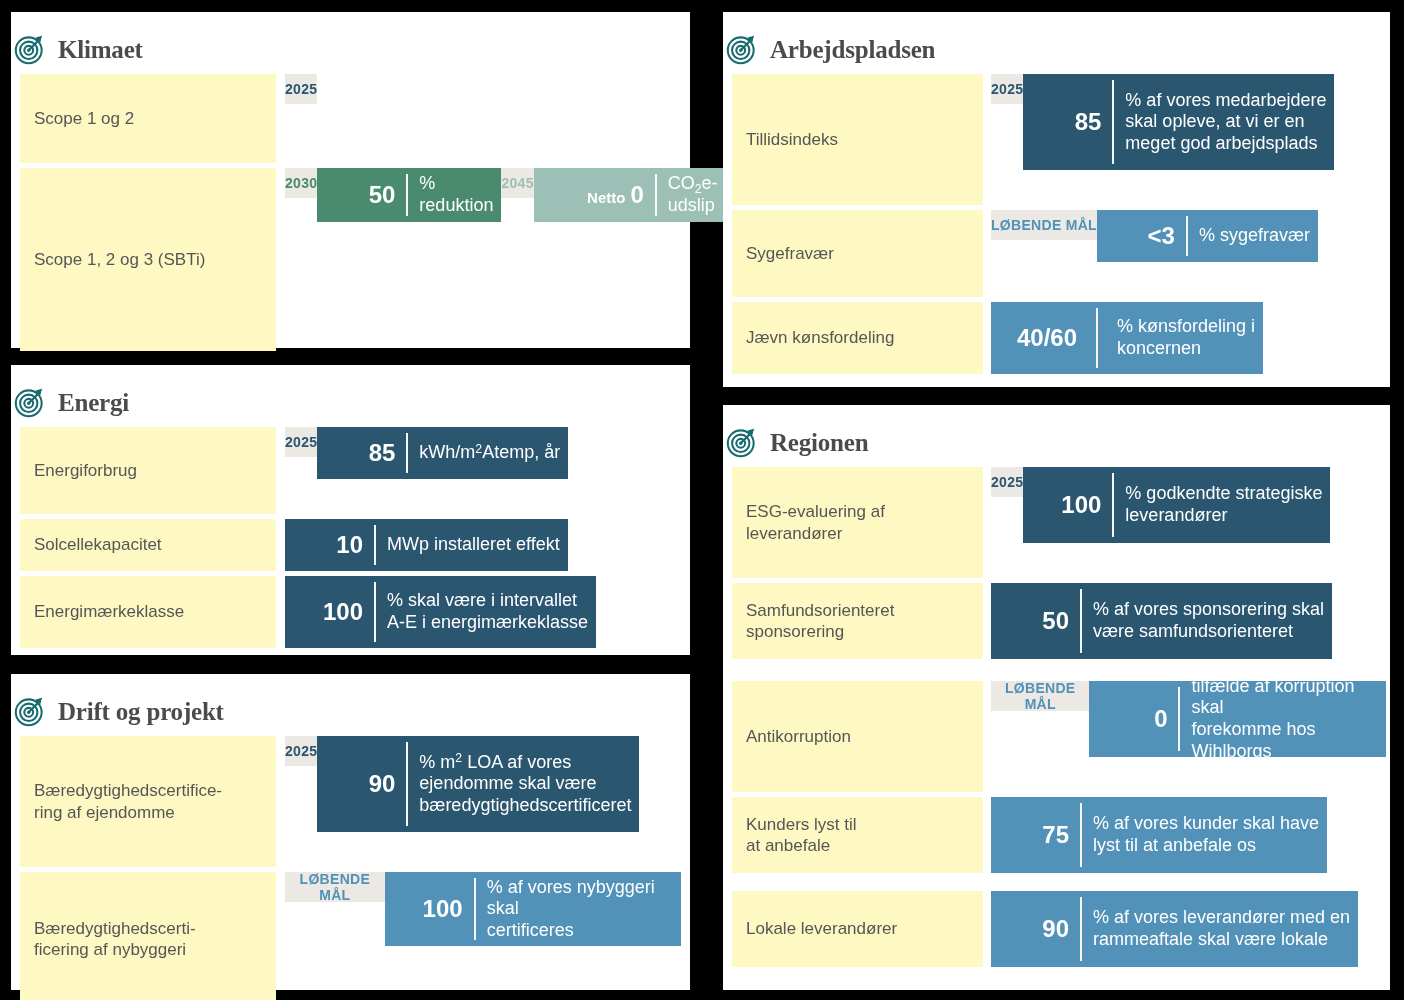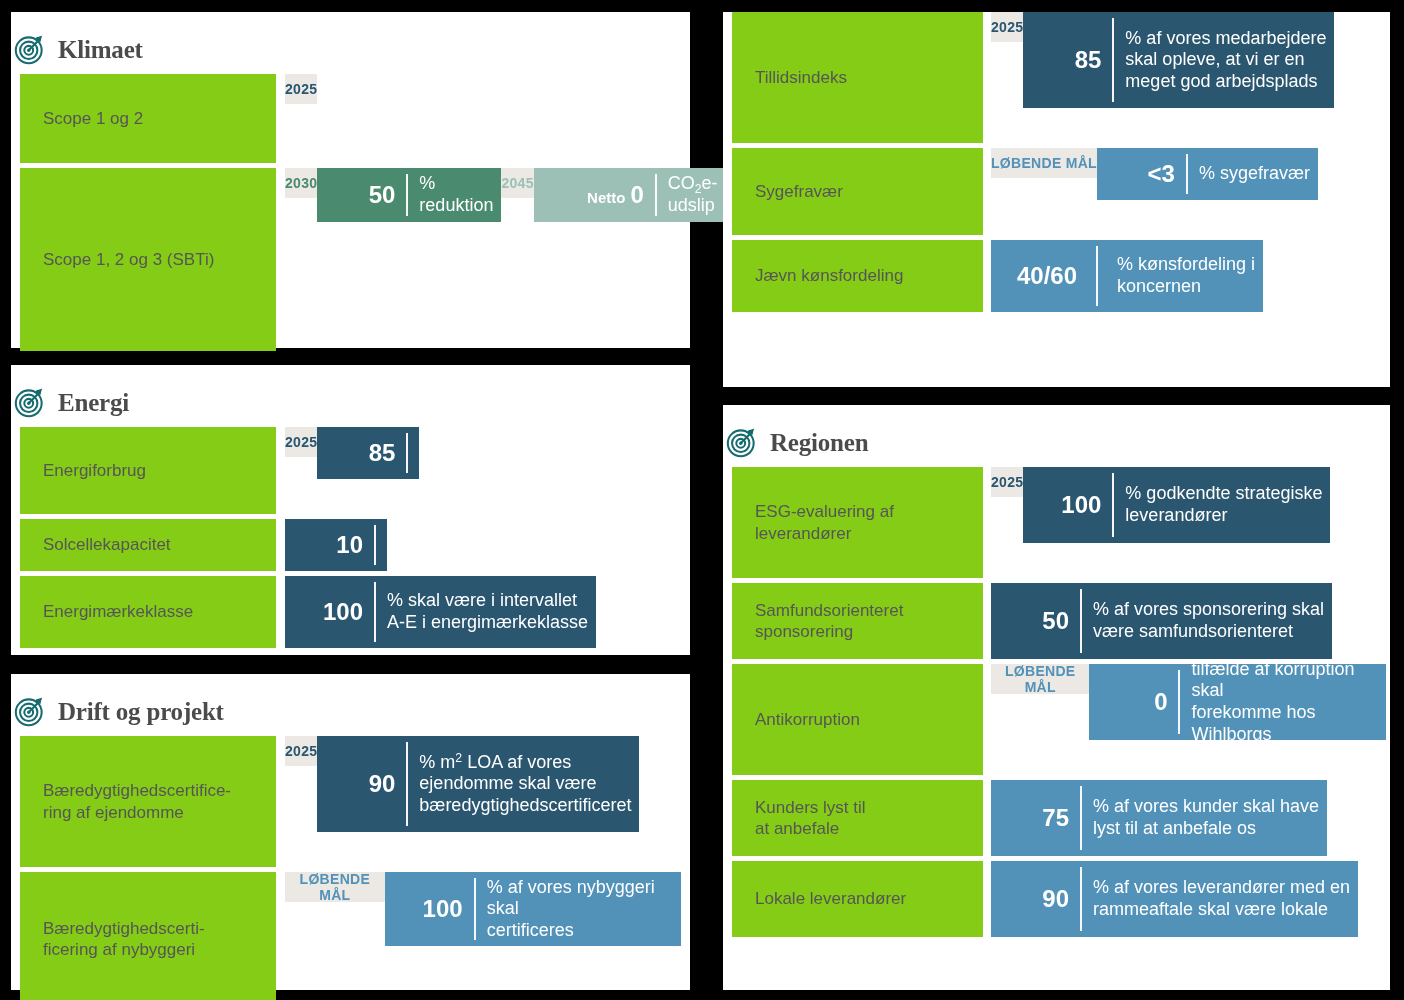--- a/index.html
+++ b/index.html
@@ -32,27 +32,27 @@
     letter-spacing: -0.2px;
     line-height: 1;
     white-space: nowrap;
   }
   .target-icon { flex: 0 0 auto; width: 34px; height: 34px; display:block; }
 
   
   .grid { display: block; }
   .grid-row { display: flex; align-items: stretch; }
   .cell-label {
-    background: #84cc16;
+    background: #fef9c3;
     color: #565656;
     font-size: 17px;
     line-height: 1.25;
     display: flex;
     align-items: center;
-    padding: 8px 23px;
+    padding: 8px 14px;
   }
   .cell-right { display: flex; flex-direction: row; justify-content: flex-start; }
 
   .year-band {
     background: #ece9e4;
     text-align: center;
     font-size: 14px;
     font-weight: bold;
     letter-spacing: 0.3px;
     display: flex; align-items: center; justify-content: center;
@@ -184,33 +184,35 @@
           <div class="cell-label" style="height:87px;margin-bottom:5px;">
             <span>Energiforbrug</span>
           </div>
           <div class="cell-right" style="height:87px;margin-bottom:5px;">
             <div class="year-band" style="height:30px;color:#2a5670;margin-bottom:5px;">2025</div>
             <div class="bar" style="background:#2a5670;height:52px;">
               <div class="num" style="width:78px;">
                 <span>85</span>
               </div>
               <div class="sep"></div>
+              <div class="desc">kWh/m<sup>2</sup>Atemp, år</div>
             </div>
           </div>
         </div>
         <div class="grid-row">
           <div class="cell-label" style="height:52px;margin-bottom:5px;">
             <span>Solcellekapacitet</span>
           </div>
           <div class="cell-right" style="height:52px;margin-bottom:5px;">
             <div class="bar" style="background:#2a5670;height:52px;">
               <div class="num" style="width:78px;">
                 <span>10</span>
               </div>
               <div class="sep"></div>
+              <div class="desc">MWp installeret effekt</div>
             </div>
           </div>
         </div>
         <div class="grid-row">
           <div class="cell-label" style="height:72px;margin-bottom:5px;">
             <span>Energimærkeklasse</span>
           </div>
           <div class="cell-right" style="height:72px;margin-bottom:5px;">
             <div class="bar" style="background:#2a5670;height:72px;">
               <div class="num" style="width:78px;">
@@ -265,20 +267,34 @@
                 <span>100</span>
               </div>
               <div class="sep"></div>
               <div class="desc">% af vores nybyggeri skal<br>certificeres</div>
             </div>
           </div>
         </div>
       </div>
     </div>
   <div class="panel right" id="panel-arbejdsplads">
+      <div class="panel-header">
+<svg class="target-icon" viewBox="0 0 40 40">
+  <g fill="none" stroke="#156b6e" stroke-width="2.4">
+    <circle cx="18.5" cy="21.5" r="15.2"></circle>
+    <circle cx="18.5" cy="21.5" r="10.2"></circle>
+    <circle cx="18.5" cy="21.5" r="5.2"></circle>
+  </g>
+  <circle cx="18.5" cy="21.5" r="2.0" fill="#156b6e"></circle>
+  <path d="M18.5 21.5 L30.5 9.5" stroke="#156b6e" stroke-width="2.6" stroke-linecap="round" fill="none"></path>
+  <path d="M27.0 6.2 L33.6 5.0 L32.4 11.8 L29.2 9.6 Z" fill="#156b6e"></path>
+  <path d="M31.0 12.2 L34.4 4.2 L26.6 7.6 Z" fill="#156b6e"></path>
+</svg>
+        <div class="panel-title">Arbejdspladsen</div>
+      </div>
       <div class="grid">
         <div class="grid-row">
           <div class="cell-label" style="height:131px;margin-bottom:5px;">
             <span>Tillidsindeks</span>
           </div>
           <div class="cell-right" style="height:131px;margin-bottom:5px;">
             <div class="year-band" style="height:30px;color:#2a5670;margin-bottom:5px;">2025</div>
             <div class="bar" style="background:#2a5670;height:96px;">
               <div class="num" style="width:78px;">
                 <span>85</span>
@@ -344,21 +360,21 @@
             <div class="bar" style="background:#2a5670;height:76px;">
               <div class="num" style="width:78px;">
                 <span>100</span>
               </div>
               <div class="sep"></div>
               <div class="desc">% godkendte strategiske<br>leverandører</div>
             </div>
           </div>
         </div>
         <div class="grid-row">
-          <div class="cell-label" style="height:76px;margin-bottom:5px;">
+          <div class="cell-label" style="height:76px;margin-bottom:22px;">
             <span>Samfundsorienteret<br>sponsorering</span>
           </div>
           <div class="cell-right" style="height:76px;margin-bottom:5px;">
             <div class="bar" style="background:#2a5670;height:76px;">
               <div class="num" style="width:78px;">
                 <span>50</span>
               </div>
               <div class="sep"></div>
               <div class="desc">% af vores sponsorering skal<br>være samfundsorienteret</div>
             </div>
@@ -373,21 +389,21 @@
             <div class="bar" style="background:#5292b8;height:76px;">
               <div class="num" style="width:78px;">
                 <span>0</span>
               </div>
               <div class="sep"></div>
               <div class="desc">tilfælde af korruption skal<br>forekomme hos Wihlborgs</div>
             </div>
           </div>
         </div>
         <div class="grid-row">
-          <div class="cell-label" style="height:76px;margin-bottom:5px;">
+          <div class="cell-label" style="height:76px;margin-bottom:18px;">
             <span>Kunders lyst til<br>at anbefale</span>
           </div>
           <div class="cell-right" style="height:76px;margin-bottom:5px;">
             <div class="bar" style="background:#5292b8;height:76px;">
               <div class="num" style="width:78px;">
                 <span>75</span>
               </div>
               <div class="sep"></div>
               <div class="desc">% af vores kunder skal have<br>lyst til at anbefale os</div>
             </div>

